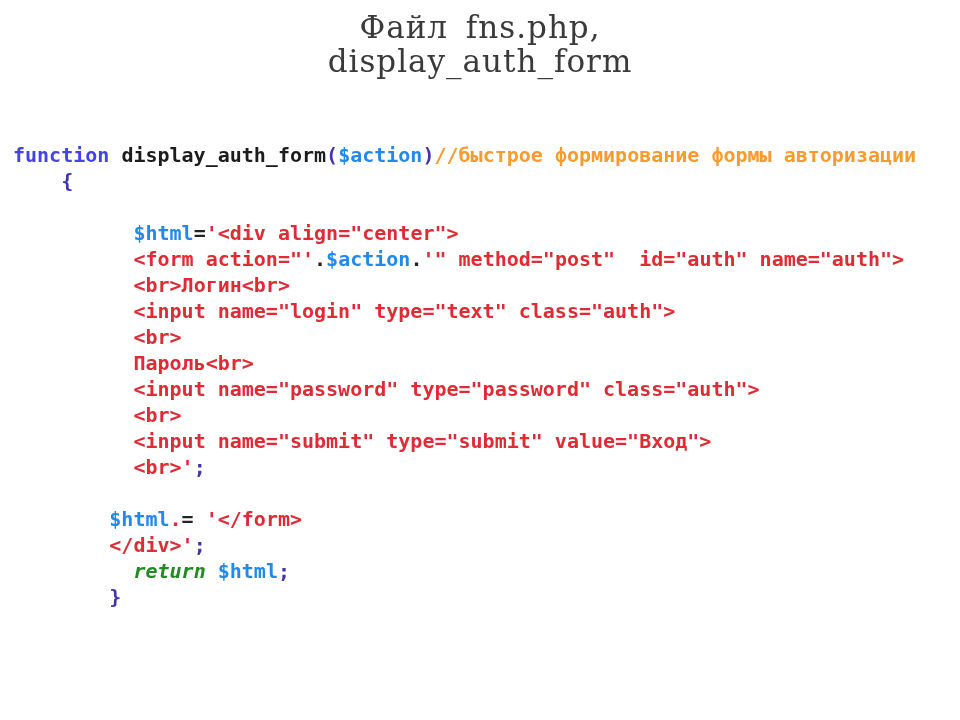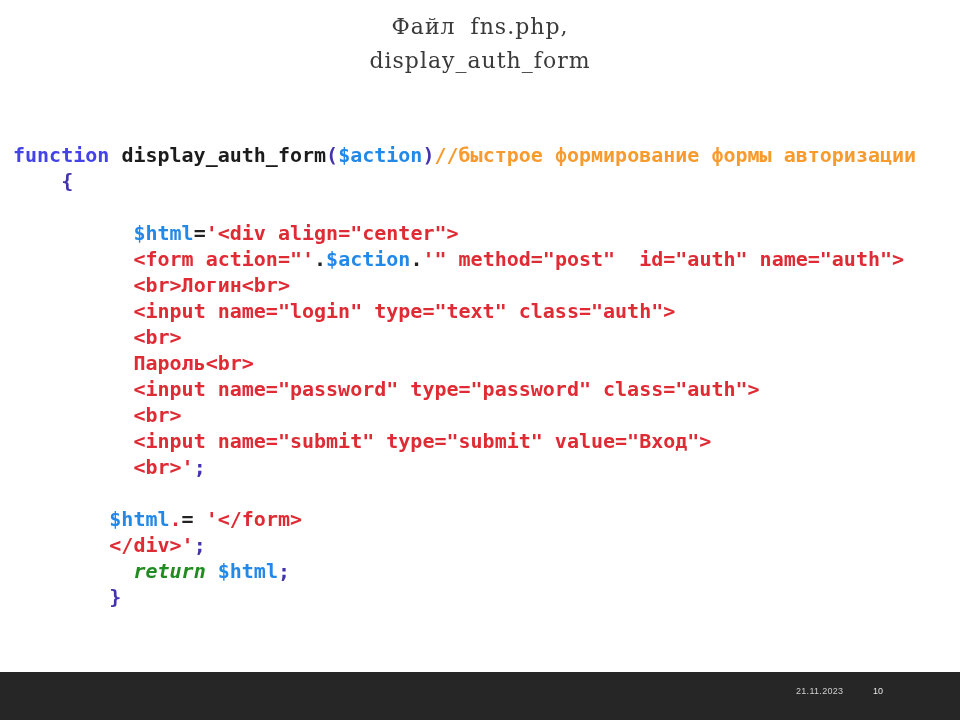--- a/index.html
+++ b/index.html
@@ -7,21 +7,21 @@
     position:relative;
     width:960px;height:720px;
     background:var(--c-slide-bg,#fff);
     overflow:hidden;
     font-family:"Liberation Sans",sans-serif;
   }
   .title{
     position:absolute;top:10px;left:0;width:960px;
     text-align:center;
     font-family:"DejaVu Serif","Liberation Serif",serif;
-    font-size:22px;line-height:34px;
+    font-size:31px;line-height:34px;
     color:var(--c-title-text,#3a3a3a);
     letter-spacing:1px;word-spacing:7px;
   }
   .code{
     position:absolute;top:142px;left:13px;margin:0;
     font-family:"DejaVu Sans Mono","Liberation Mono",monospace;
     font-size:20px;line-height:26px;font-weight:bold;
     white-space:pre;
     color:#1c1c1c;
   }
@@ -54,18 +54,14 @@
 
 <div class="slide">
 
   <div class="title">
     <div>Файл fns.php,</div>
     <div>display_auth_form</div>
   </div>
 
   <pre class="code" id="code-block"><div class="code-line"><span class="tok-kw">function </span><span class="tok-fn">display_auth_form</span><span class="tok-pu">(</span><span class="tok-var">$action</span><span class="tok-pu">)</span><span class="tok-cm">//быстрое формирование формы авторизации</span></div><div class="code-line">    <span class="tok-pu">{</span></div><div class="code-line"></div><div class="code-line">          <span class="tok-var">$html</span><span class="tok-op">=</span><span class="tok-str">'&lt;div align="center"&gt;</span></div><div class="code-line">          <span class="tok-str">&lt;form action="'</span><span class="tok-op">.</span><span class="tok-var">$action</span><span class="tok-op">.</span><span class="tok-str">'" method="post"  id="auth" name="auth"&gt;</span></div><div class="code-line">          <span class="tok-str">&lt;br&gt;Логин&lt;br&gt;</span></div><div class="code-line">          <span class="tok-str">&lt;input name="login" type="text" class="auth"&gt;</span></div><div class="code-line">          <span class="tok-str">&lt;br&gt;</span></div><div class="code-line">          <span class="tok-str">Пароль&lt;br&gt;</span></div><div class="code-line">          <span class="tok-str">&lt;input name="password" type="password" class="auth"&gt;</span></div><div class="code-line">          <span class="tok-str">&lt;br&gt;</span></div><div class="code-line">          <span class="tok-str">&lt;input name="submit" type="submit" value="Вход"&gt;</span></div><div class="code-line">          <span class="tok-str">&lt;br&gt;'</span><span class="tok-pu">;</span></div><div class="code-line"></div><div class="code-line">        <span class="tok-var">$html</span><span class="tok-str">.</span><span class="tok-op">= </span><span class="tok-str">'&lt;/form&gt;</span></div><div class="code-line">        <span class="tok-str">&lt;/div&gt;'</span><span class="tok-pu">;</span></div><div class="code-line">          <span class="tok-ret">return </span><span class="tok-var">$html</span><span class="tok-pu">;</span></div><div class="code-line">        <span class="tok-pu">}</span></div></pre>
 
-  <div class="footer">
-    <span class="footer-date">21.11.2023</span>
-    <span class="slide-number">10</span>
-  </div>
 
 </div>
 
 </body></html>

